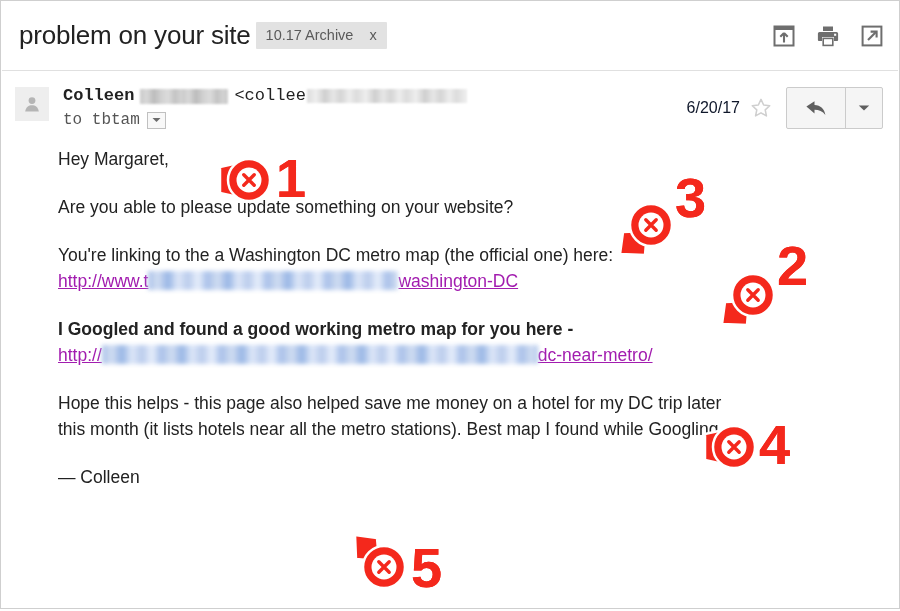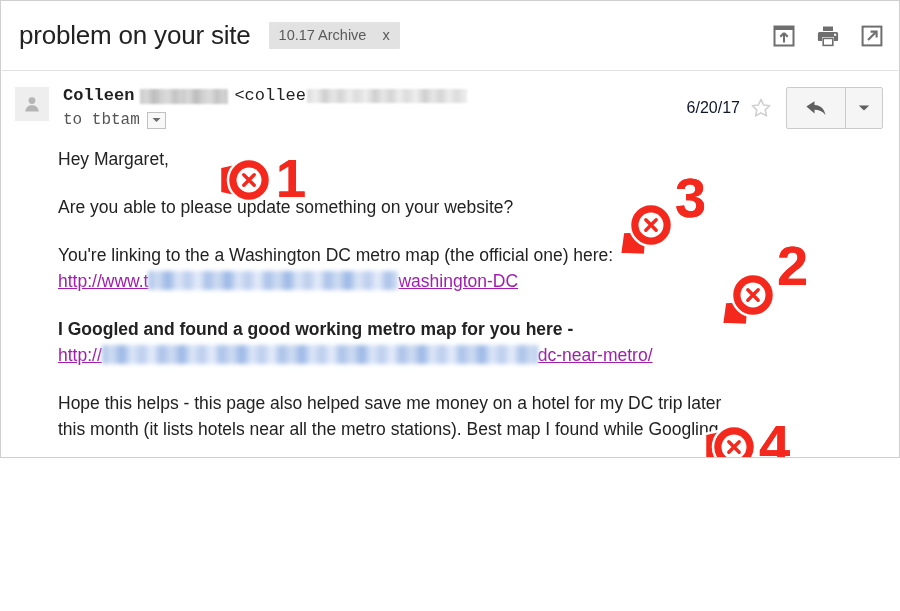--- a/index.html
+++ b/index.html
@@ -11,21 +11,21 @@
     width: 900px;
     height: 611px;
     font-family: "Liberation Sans", sans-serif;
     color: #222222;
     overflow: hidden;
     position: relative;
   }
   #page {
     position: relative;
     width: 900px;
-    height: 458px;
+    height: 609px;
     box-sizing: border-box;
     border: 1px solid #cfcfcf;
     background: #ffffff;
     overflow: hidden;
   }
 
   
   .header {
     position: relative;
     height: 69px;
@@ -35,21 +35,21 @@
     box-sizing: border-box;
   }
   .subject {
     font-size: 26px;
     font-weight: 400;
     color: #222222;
     letter-spacing: -0.2px;
     white-space: nowrap;
   }
   .label-chip {
-    margin-left: 18px;
+    margin-left: 5px;
     background: #e2e2e2;
     color: #5a5a5a;
     font-size: 14.5px;
     padding: 5px 10px 6px 10px;
     display: inline-flex;
     align-items: center;
     gap: 16px;
     white-space: nowrap;
     border-radius: 1px;
   }

